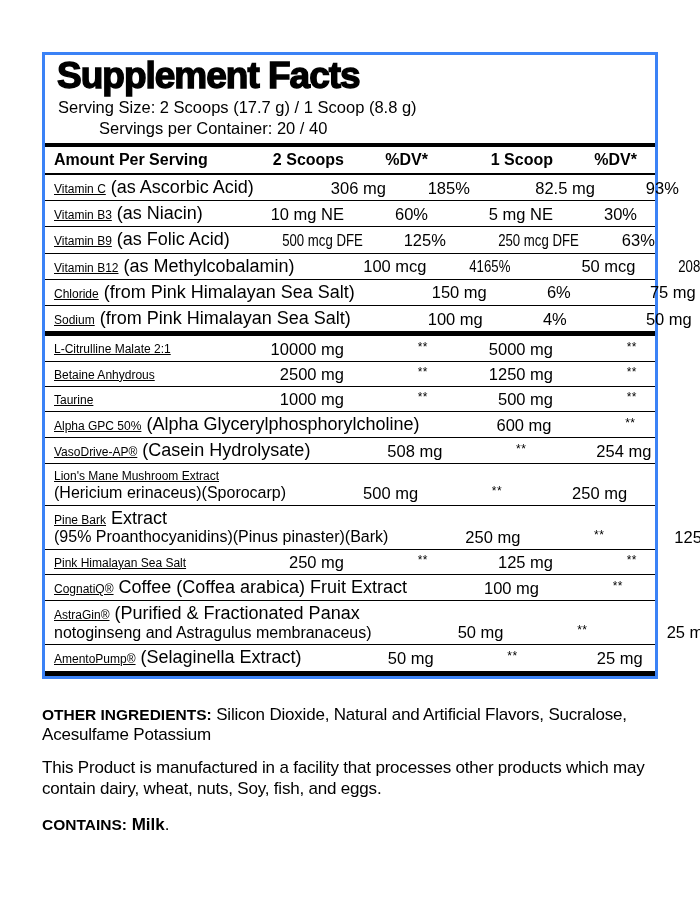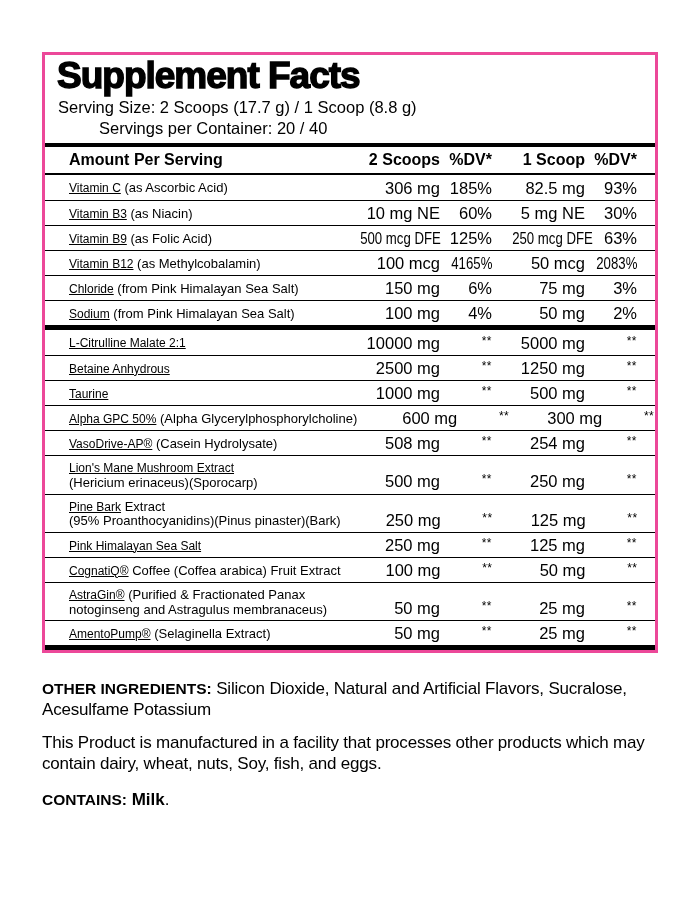--- a/index.html
+++ b/index.html
@@ -6,21 +6,21 @@
   html, body { background: #fff; }
   body {
     width: 700px; height: 900px;
     font-family: "Liberation Sans", "DejaVu Sans", sans-serif;
     color: #000;
   }
   .page { padding: 52px 42px 0 42px; }
 
   
   .facts-box {
-    border: 3px solid #ec4899;
+    border: 3px solid #3b82f6;
     width: 616px;
     background: #fff;
   }
   .facts-title {
     font-size: 37px;
     font-weight: bold;
     letter-spacing: -1px;
     -webkit-text-stroke: 1.4px #000;
     padding: 2px 0 0 12px;
     line-height: 1.05;
@@ -31,38 +31,39 @@
     line-height: 1.22;
   }
   .serving-line.last { padding-bottom: 5px; margin-left: 41px; }
   .bar { background: #000; height: 5px; width: 100%; }
   .bar.thin-bar { height: 4px; }
 
   
   .t-row, .t-head {
     display: grid;
     grid-template-columns: 1fr 100px 52px 93px 52px;
-    padding: 0 18px 0 24px;
+    padding: 0 18px 0 9px;
     align-items: end;
+    gap: 32px;
   }
   .t-head {
     border-bottom: 2.5px solid #000;
     padding-top: 4px; padding-bottom: 4px;
     align-items: center;
   }
   .t-head .h { font-size: 16px; font-weight: bold; white-space: nowrap; }
   .t-head .h.num { text-align: right; }
 
   .t-row { min-height: 25px; padding-top: 2px; padding-bottom: 3px; }
   .t-row + .t-row { border-top: 1.5px solid #000; }
 
   .cell.name { white-space: nowrap; overflow: visible; line-height: 1.12; align-self: center; }
   .name-main { font-size: 12px; text-decoration: underline; }
-  .name-detail { font-size: 13px; }
-  .name-line2 { font-size: 13px; white-space: nowrap; }
+  .name-detail { font-size: 18px; }
+  .name-line2 { font-size: 16px; white-space: nowrap; }
   .cell.val {
     text-align: right; font-size: 16.5px; white-space: nowrap;
     align-self: end; line-height: 1.12;
   }
   .cond { display: inline-block; transform: scaleX(0.8); transform-origin: 100% 50%; }
   .stars { font-size: 12px; position: relative; top: -4px; letter-spacing: 0.5px; }
 
   .footnotes { padding: 5px 12px 6px 13px; }
   .footnote { font-size: 16px; line-height: 1.22; }
 

